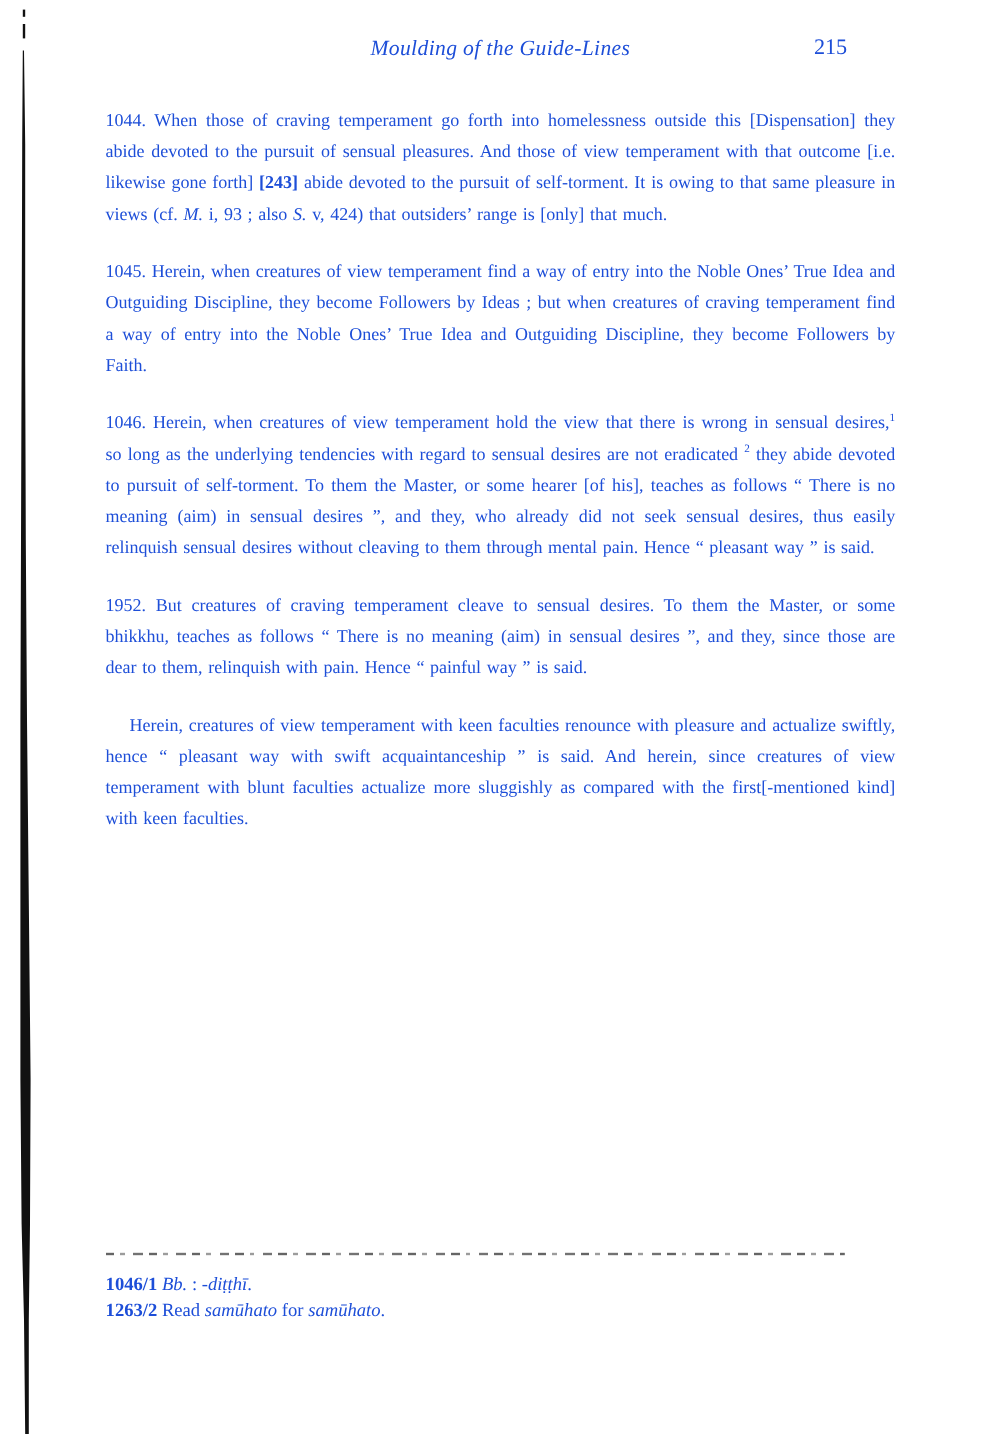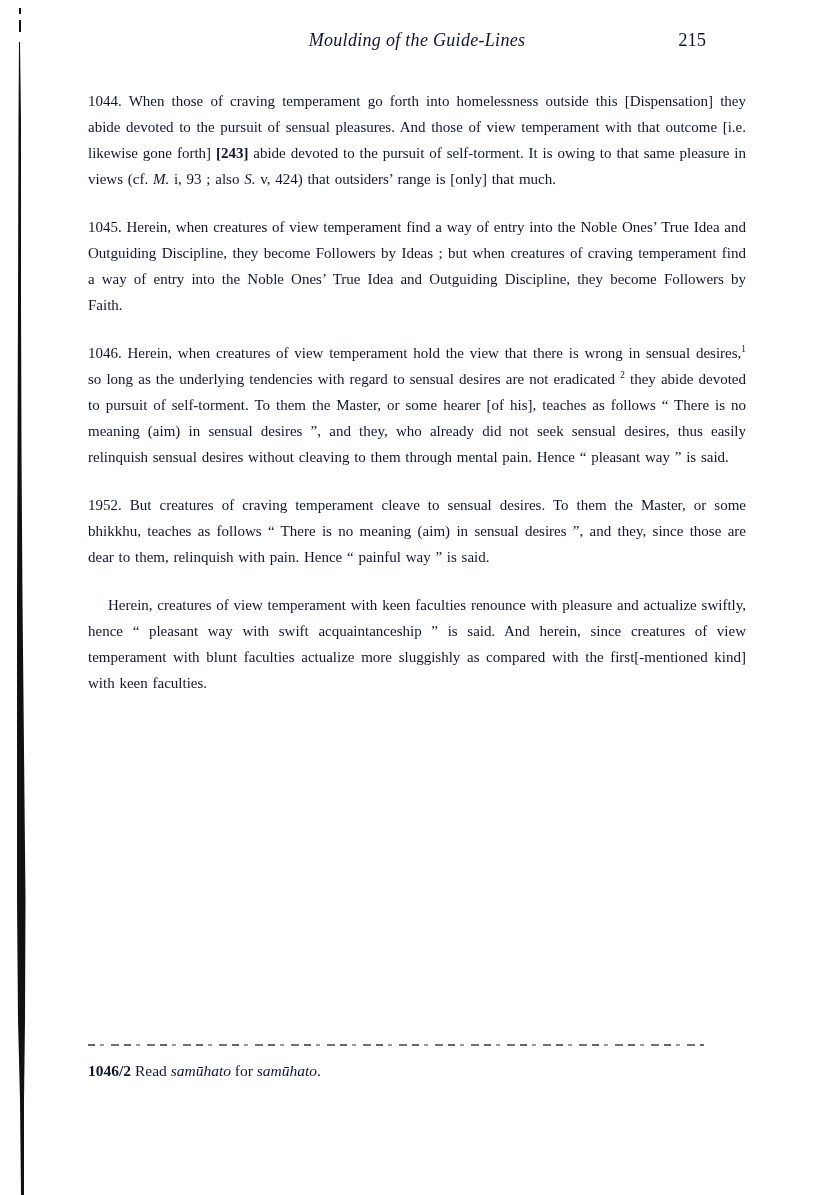--- a/index.html
+++ b/index.html
@@ -3,21 +3,21 @@
 <meta charset="utf-8">
 <style>
   html, body { margin: 0; padding: 0; background: #e8e8e8; }
   .page {
     position: relative;
     width: 831px;
     height: 1195px;
     background: #ffffff;
     overflow: hidden;
     font-family: "Liberation Serif", "DejaVu Serif", serif;
-    color: #0f172a;
+    color: #1d4ed8;
   }
   .binding { position: absolute; left: 0; top: 0; }
   .content {
     position: absolute;
     left: 88px;
     top: 30px;
     width: 658px;
   }
   .running-header {
     position: relative;
@@ -99,17 +99,18 @@
         <p class=""><span>1046. Herein, when creatures of view temperament hold the view that there is wrong in sensual desires,</span><sup>1</sup><span> so long as the underlying tendencies with regard to sensual desires are not eradicated </span><sup>2</sup><span> they abide devoted to pursuit of self-torment.  To them the Master, or some hearer [of his], teaches as follows “ There is no meaning (aim) in sensual desires ”, and they, who already did not seek sensual desires, thus easily relinquish sensual desires without cleaving to them through mental pain.  Hence “ pleasant way ” is said.</span></p>
         <p class=""><span>1952. But creatures of craving temperament cleave to sensual desires. To them the Master, or some bhikkhu, teaches as follows “ There is no meaning (aim) in sensual desires ”, and they, since those are dear to them, relinquish with pain.  Hence “ painful way ” is said.</span></p>
         <p class="indent"><span>Herein, creatures of view temperament with keen faculties renounce with pleasure and actualize swiftly, hence “ pleasant way with swift acquaintanceship ” is said.  And herein, since creatures of view temperament with blunt faculties actualize more sluggishly as compared with the first[-mentioned kind] with keen faculties.</span></p>
       </div>
 
   </div>
 
   <div class="footnote-section">
     <div class="fn-rule"></div>
     <div>
-        <div class="fn"><span class="s-b">1046/2</span><span>  Read </span><span class="s-i">samūhato</span><span> for </span><span class="s-i">samūhato</span><span>.</span></div>
+        <div class="fn"><span class="s-b">1046/1</span><span>  </span><span class="s-i">Bb.</span><span> :  </span><span class="s-i">-diṭṭhī</span><span>.</span></div>
+        <div class="fn"><span class="s-b">1263/2</span><span>  Read </span><span class="s-i">samūhato</span><span> for </span><span class="s-i">samūhato</span><span>.</span></div>
       </div>
   </div>
 
 </div>
 
 </body></html>

